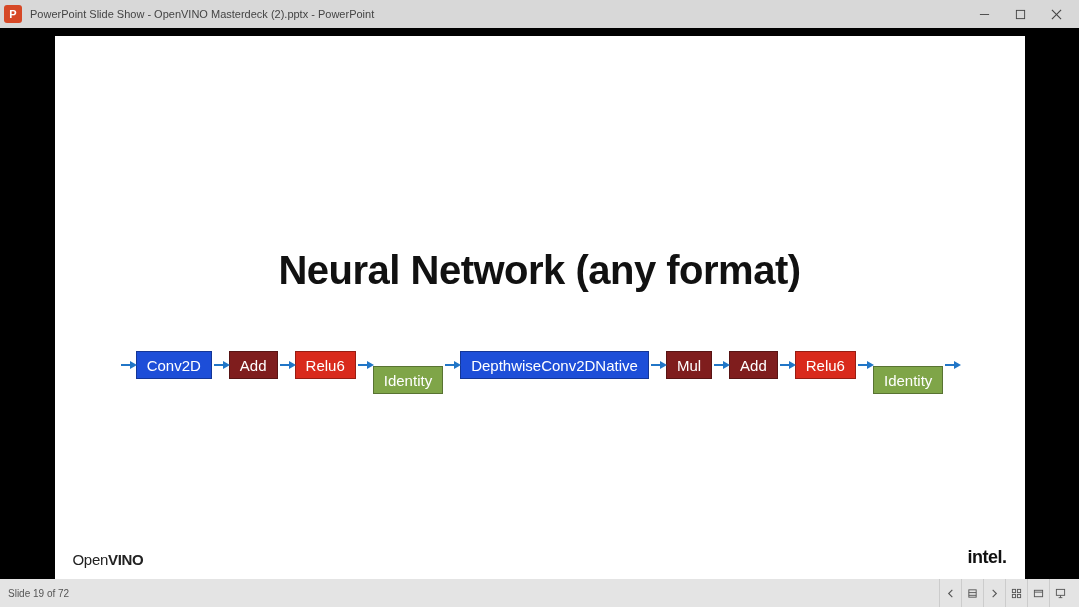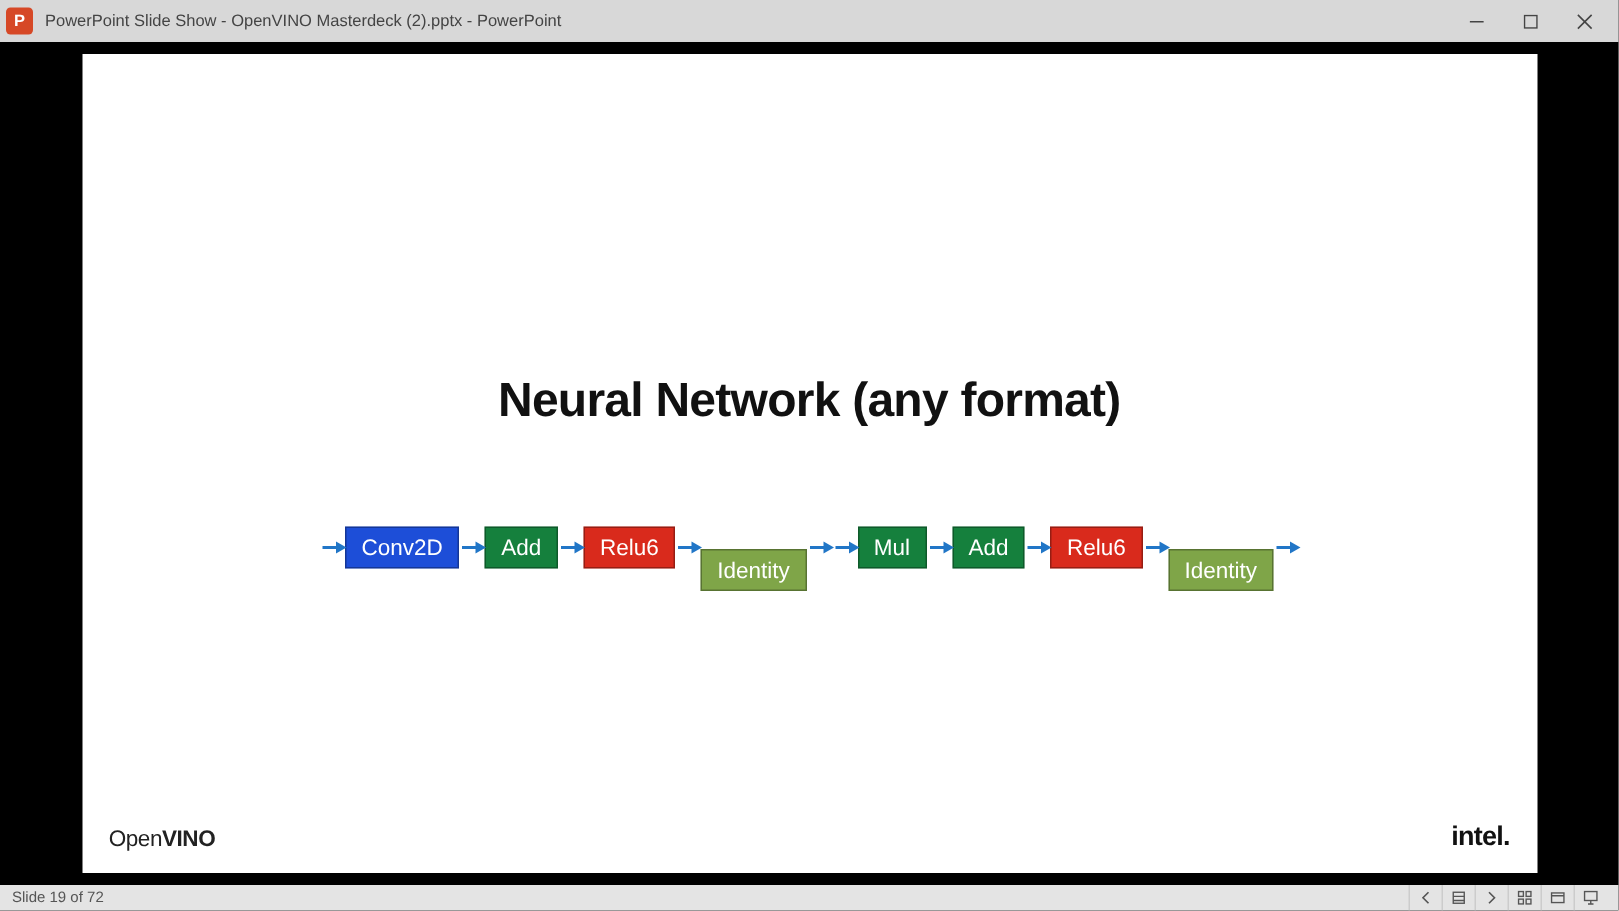--- a/index.html
+++ b/index.html
@@ -65,21 +65,21 @@
       height: 546px;
       background: #fff;
       position: relative;
     }
     .slide-title {
       position: absolute;
       top: 212px;
       left: 0;
       width: 100%;
       text-align: center;
-      font-size: 32px;
+      font-size: 40px;
       font-weight: 800;
       color: #111;
       letter-spacing: -0.5px;
     }
     .flow {
       position: absolute;
       top: 300px;
       left: 0;
       width: 100%;
       display: flex;
@@ -125,21 +125,21 @@
       display: flex;
       align-items: center;
       justify-content: center;
       font-size: 15px;
       color: #fff;
       border: 1px solid rgba(0,0,0,0.3);
       flex: 0 0 auto;
       white-space: nowrap;
     }
     .node.blue { background: #1d4ed8; }
-    .node.black { background: #15803d; }
+    .node.black { background: #7f1d1d; }
     .node.red { background: #d92a1c; }
     .node.green { background: #7fa548; margin-top: 30px; }
     .logo-left {
       position: absolute;
       bottom: 14px;
       left: 18px;
       font-size: 15px;
       font-weight: 400;
       color: #222;
       letter-spacing: -0.3px;
@@ -149,21 +149,21 @@
       position: absolute;
       bottom: 14px;
       right: 18px;
       font-size: 18px;
       font-weight: 700;
       color: #111;
       letter-spacing: -0.5px;
       margin-left: 40px;
     }
     .statusbar {
-      height: 17px;
+      height: 28px;
       background: #e4e4e4;
       display: flex;
       align-items: center;
       font-size: 10px;
       color: #555;
       padding: 0 8px;
       position: absolute;
       bottom: 0;
       left: 0;
       right: 0;
@@ -230,20 +230,21 @@
           <div class="arrow" style="left: 14px; top: 4px;"></div>
         </div>
         <div class="node red">Relu6</div>
         <div class="arrow-wrap">
           <div class="arrow" style="left: 14px; top: 4px;"></div>
         </div>
         <div class="node green">Identity</div>
         <div class="arrow-wrap">
           <div class="arrow" style="left: 14px; top: 4px;"></div>
         </div>
+        <div class="node blue">DepthwiseConv2DNative</div>
         <div class="arrow-wrap">
           <div class="arrow" style="left: 14px; top: 4px;"></div>
         </div>
         <div class="node black">Mul</div>
         <div class="arrow-wrap">
           <div class="arrow" style="left: 14px; top: 4px;"></div>
         </div>
         <div class="node black">Add</div>
         <div class="arrow-wrap">
           <div class="arrow" style="left: 14px; top: 4px;"></div>

